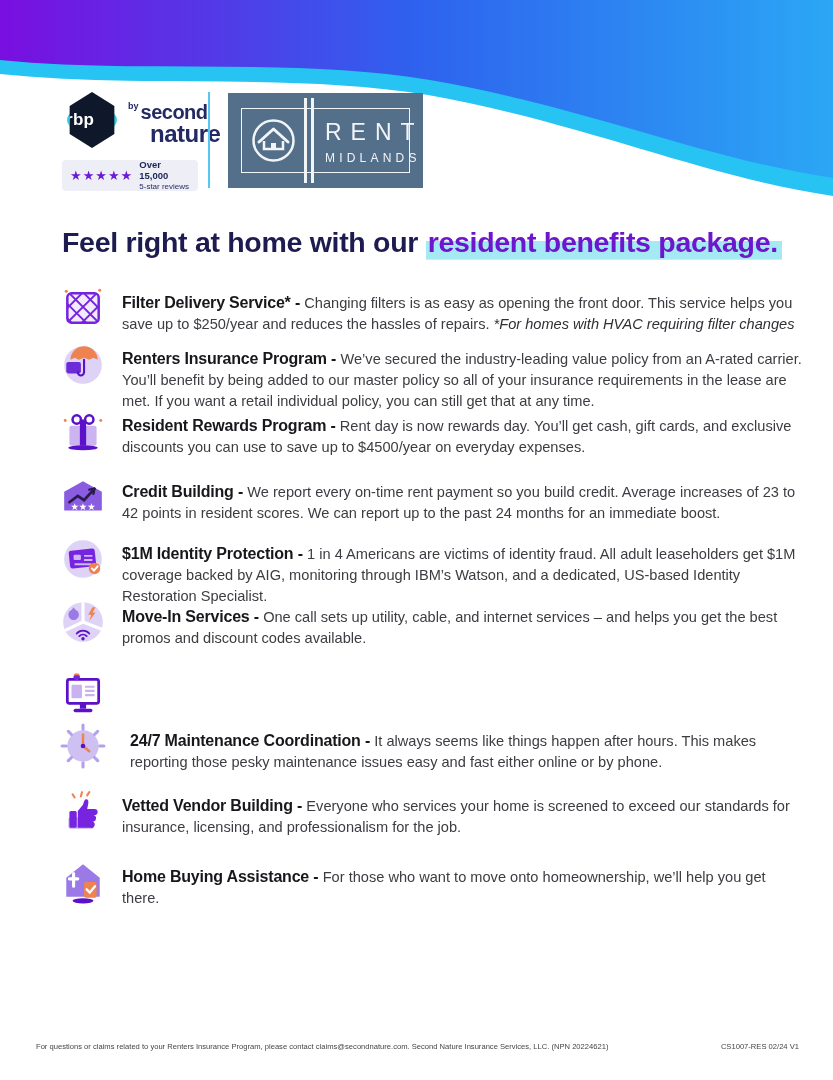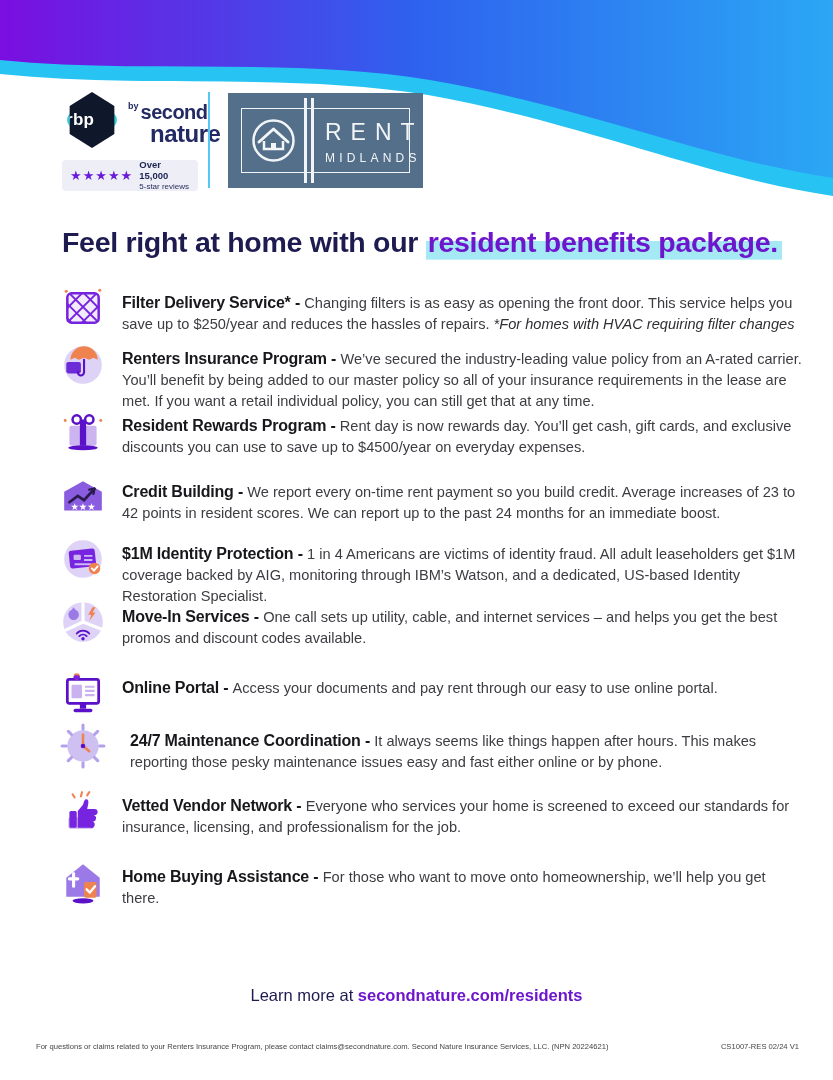--- a/index.html
+++ b/index.html
@@ -187,21 +187,20 @@
       <div class="row" style="top: 677px;">
         <span class="icn"><svg viewBox="0 0 44 44">
    <rect x="7" y="9" width="30" height="23" rx="2" fill="#fff" stroke="#5b10c9" stroke-width="2.6"></rect>
    <rect x="11" y="14" width="10" height="13" rx="1" fill="#c9b2ef"></rect>
    <path d="M24,16 h9 M24,20 h9 M24,24 h9" stroke="#c9b2ef" stroke-width="2"></path>
    <circle cx="16" cy="6" r="3" fill="#ef8350"></circle>
             <rect x="13" y="5" width="6" height="4" rx="2" fill="#7724e0"></rect>
    <rect x="19" y="32" width="6" height="5" fill="#5b10c9"></rect>
    <rect x="13" y="37" width="18" height="3.5" rx="1.7" fill="#5b10c9"></rect>
           </svg></span>
-        <span class="txt"><b>Online Portal - </b>Access your documents and pay rent through our easy to use online portal.</span>
       </div>
       <div class="row" style="top: 730px; gap: 24px;">
         <span class="icn"><svg viewBox="0 0 44 44">
    <circle cx="22" cy="22" r="15" fill="#cfc0f2"></circle>
    <g stroke="#b5a0ec" stroke-width="3" stroke-linecap="round">
      <path d="M22,2 v4 M22,38 v4 M2,22 h4 M38,22 h4 M8,8 l3,3 M33,33 l3,3 M36,8 l-3,3 M11,33 l-3,3"></path>
    </g>
    <path d="M22,22 L22,11" stroke="#ef8350" stroke-width="2.4" stroke-linecap="round"></path>
    <path d="M22,22 L28,27" stroke="#ef8350" stroke-width="2.4" stroke-linecap="round"></path>
    <circle cx="22" cy="22" r="2.2" fill="#5b10c9"></circle>
@@ -210,36 +209,33 @@
       </div>
       <div class="row" style="top: 795px;">
         <span class="icn"><svg viewBox="0 0 44 44">
    <rect x="8" y="28" width="24" height="11" rx="2" fill="#cbb4f0"></rect>
    <rect x="9" y="22" width="7" height="16" rx="1.5" fill="#7724e0"></rect>
    <path d="M17,38 V22 l5,-6 c1,-4 2,-6 4,-5 c2,1 1,5 0,9 h7 a3,3 0 0 1 0,6 h-1 a3,3 0 0 1 -1,6 a3,3 0 0 1 -2,6 Z" fill="#7724e0"></path>
    <g stroke="#ef8350" stroke-width="2" stroke-linecap="round">
      <path d="M20,8 l1,-4 M14,9 l-2,-3 M26,7 l2,-3"></path>
    </g>
           </svg></span>
-        <span class="txt"><b>Vetted Vendor Network - </b>Everyone who services your home is screened to exceed our standards for insurance, licensing, and professionalism for the job.</span>
+        <span class="txt"><b>Vetted Vendor Building - </b>Everyone who services your home is screened to exceed our standards for insurance, licensing, and professionalism for the job.</span>
       </div>
       <div class="row" style="top: 866px;">
         <span class="icn"><svg viewBox="0 0 44 44">
    <ellipse cx="22" cy="40" rx="10" ry="2.5" fill="#5b10c9"></ellipse>
    <path d="M6,18 L22,5 L38,18 V36 H6 Z" fill="#9b7ae8"></path>
    <path d="M13,14 v12 M9,19 h8" stroke="#fff" stroke-width="3" stroke-linecap="round"></path>
    <rect x="23" y="22" width="12" height="15" rx="1.5" fill="#ef8350"></rect>
    <path d="M25.5,29 l3,3 l5,-6" fill="none" stroke="#fff" stroke-width="2.2" stroke-linecap="round"></path>
           </svg></span>
         <span class="txt"><b>Home Buying Assistance - </b>For those who want to move onto homeownership, we’ll help you get there.</span>
       </div>
     </div>
 
-  <div class="learn">
-    <span>Learn more at </span><a href="#">secondnature.com/residents</a>
-  </div>
 
   <div class="fineprint">
     <span class="fp-left">For questions or claims related to your Renters Insurance Program, please contact claims@secondnature.com. Second Nature Insurance Services, LLC. (NPN 20224621)</span>
     <span class="fp-right">CS1007-RES 02/24 V1</span>
   </div>
 
 </div>
 
 </body></html>

